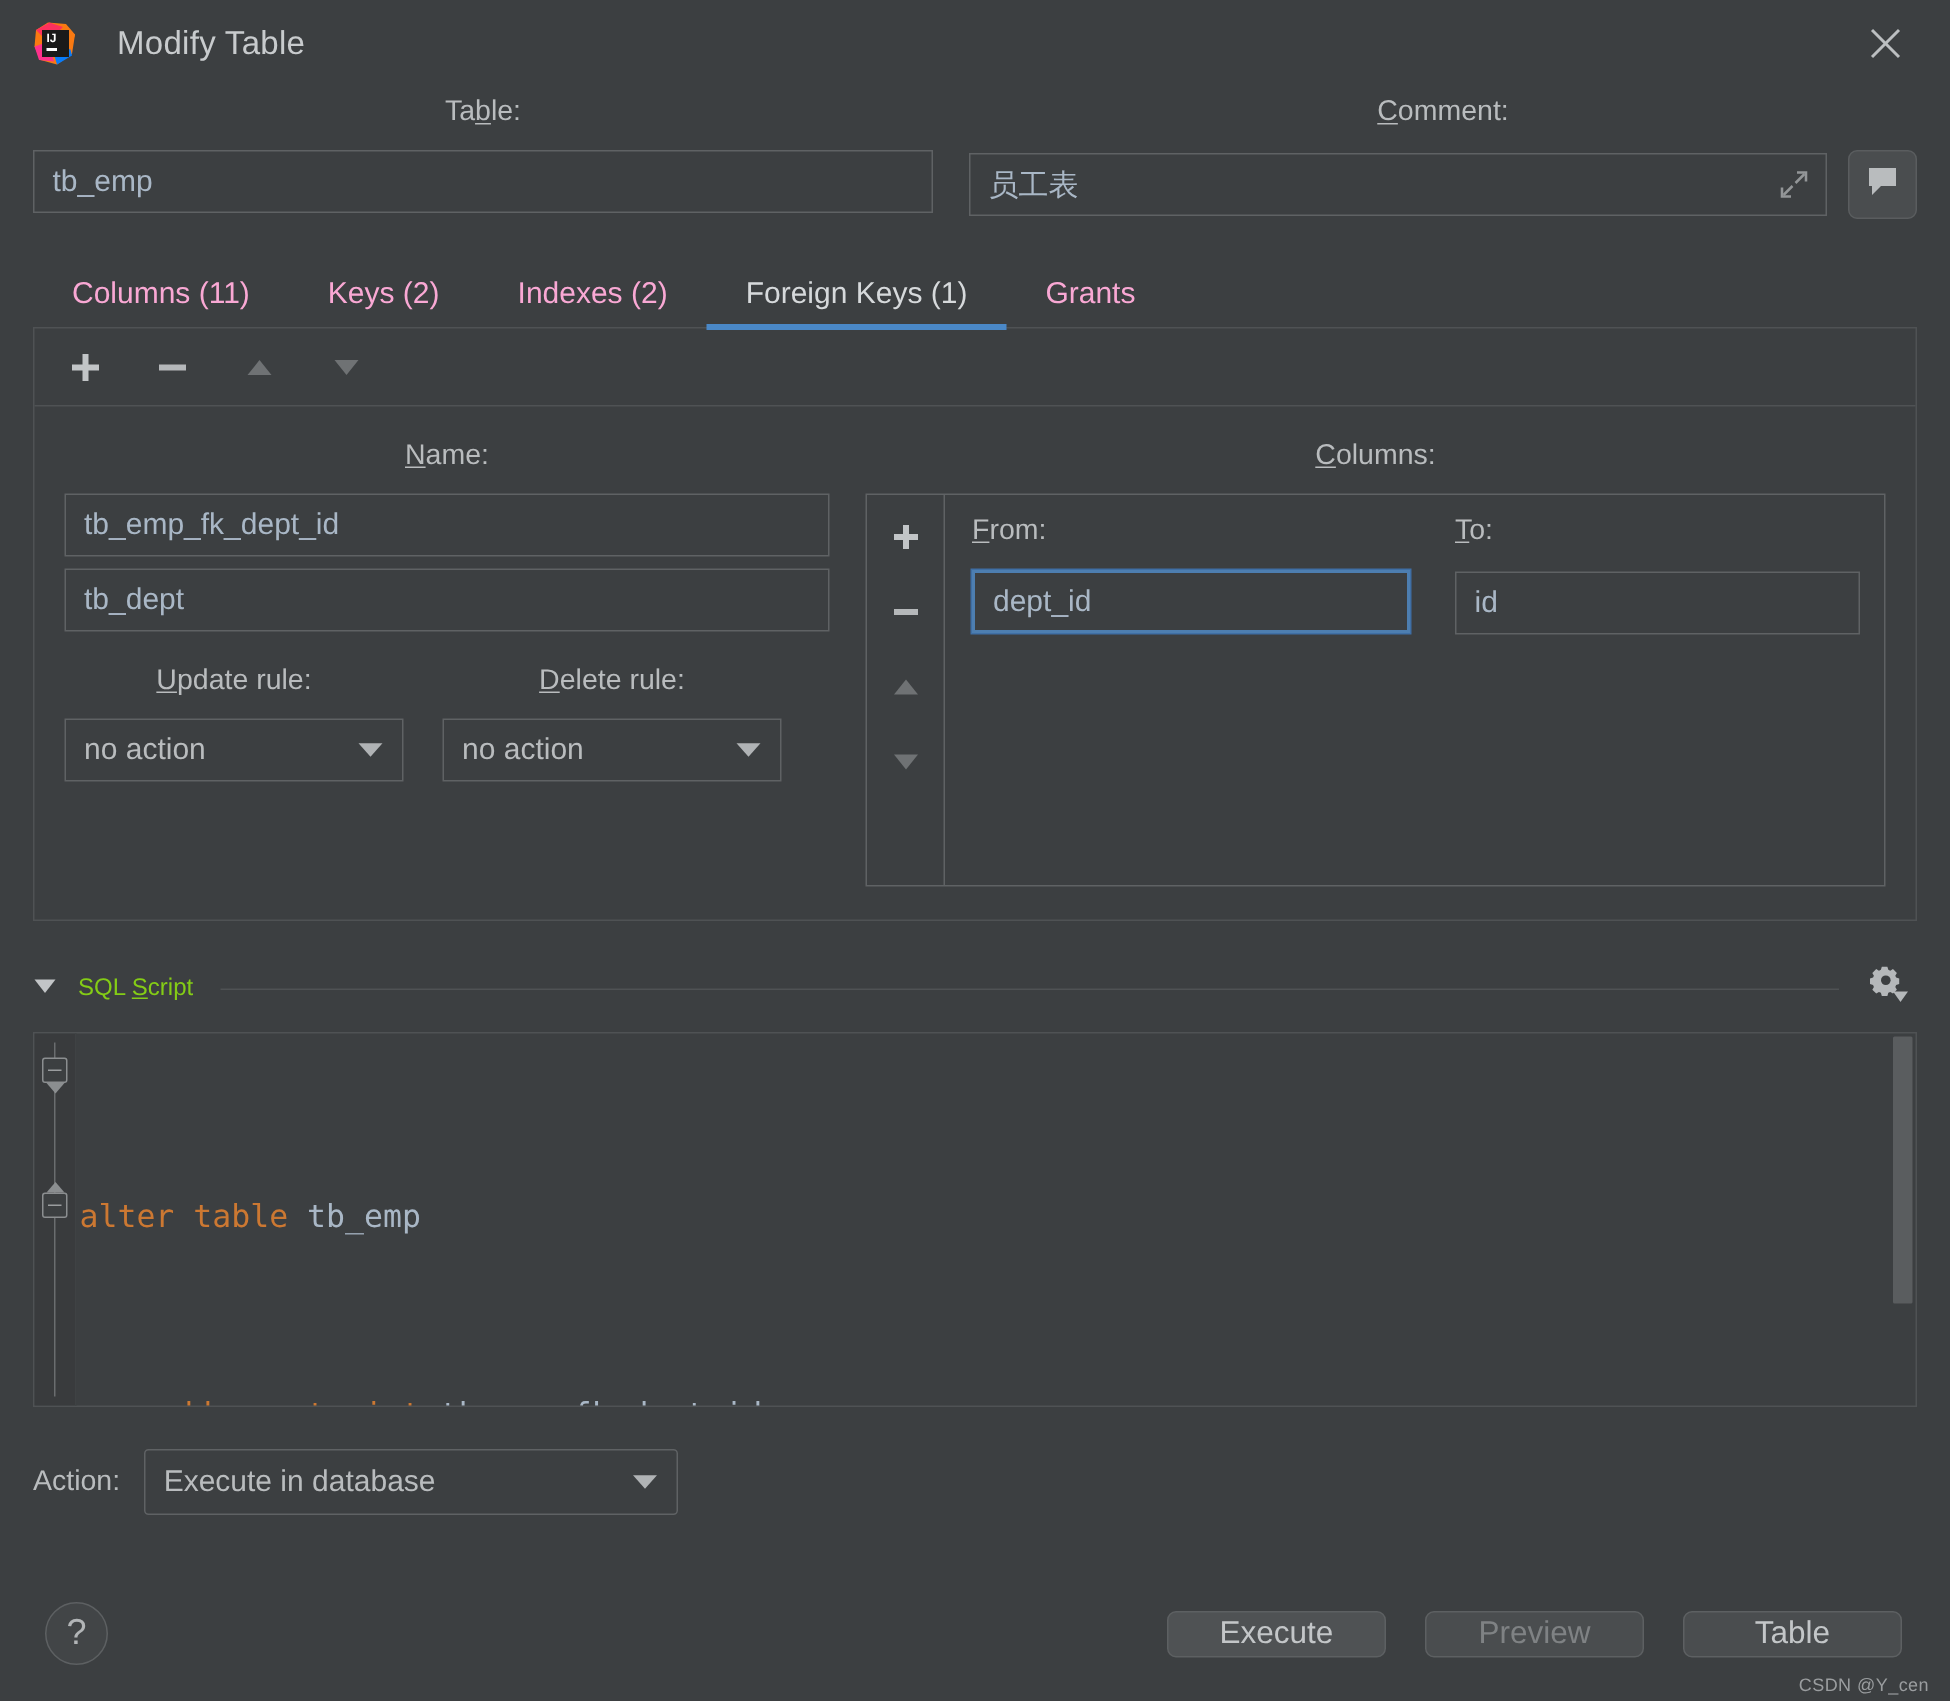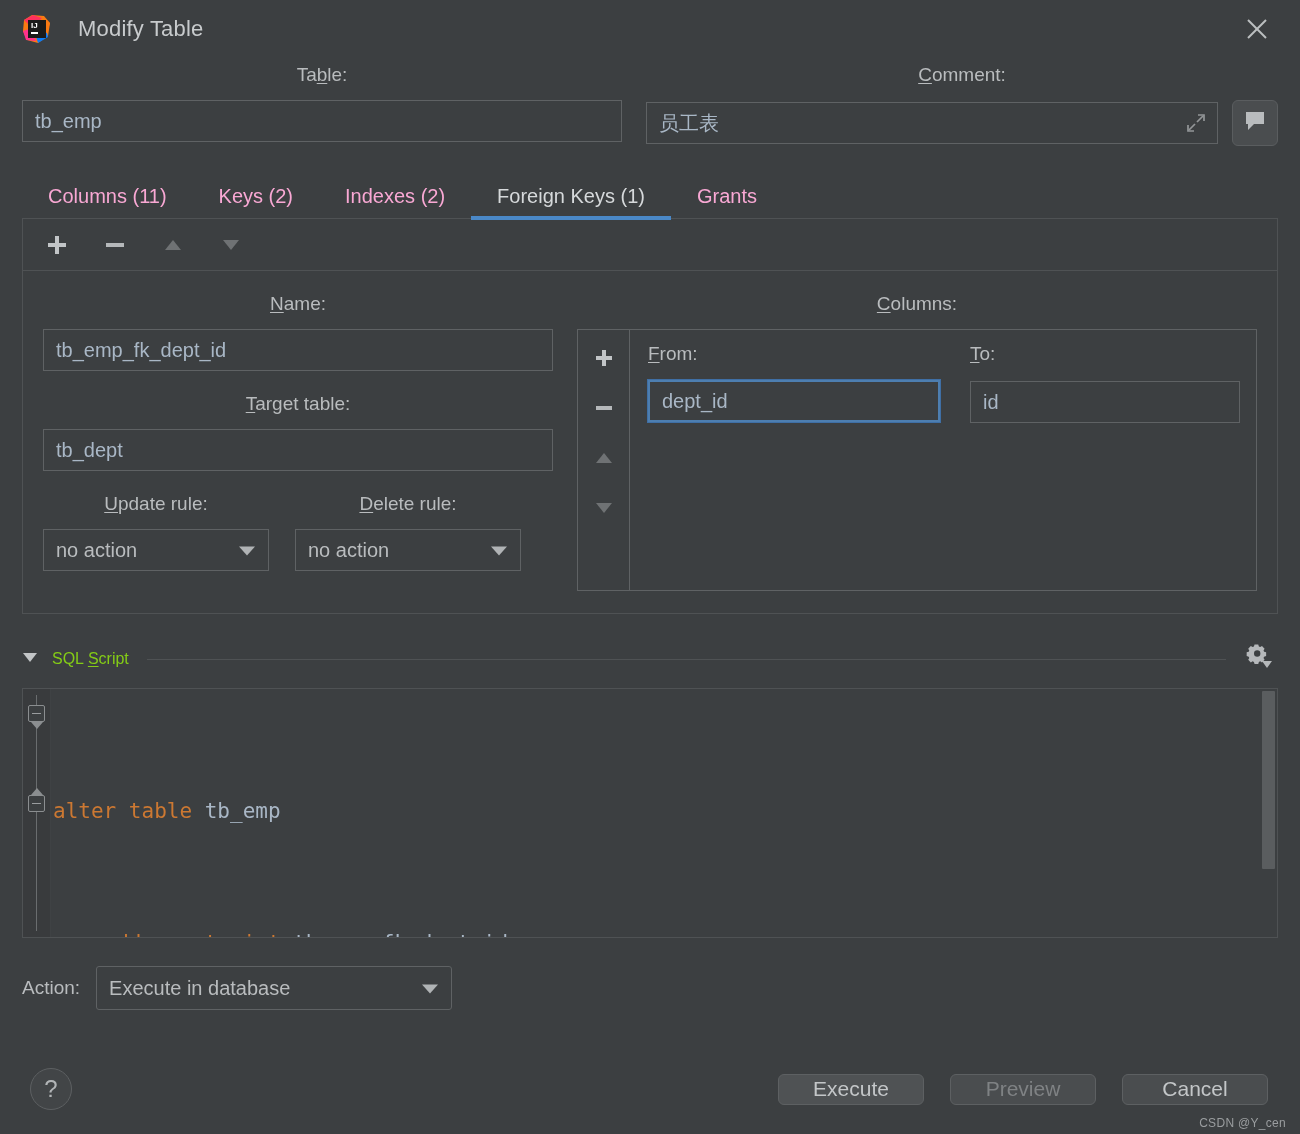--- a/index.html
+++ b/index.html
@@ -420,23 +420,20 @@
   <div class="panel-body">
 
     <div class="fk-left">
       <div class="lbl-row">
         <span class="lbl"><u>N</u>ame:</span>
       </div>
       <div class="field" style="margin-top:8px;">
         <span>tb_emp_fk_dept_id</span>
       </div>
 
-      <div class="lbl-row" style="margin-top:16px;">
-        <span class="lbl"><u>T</u>arget table:</span>
-      </div>
       <div class="field" style="margin-top:8px;">
         <span>tb_dept</span>
       </div>
 
       <div class="rule-row" style="margin-top:16px;">
         <div class="rule-col">
           <div class="lbl-row">
             <span class="lbl"><u>U</u>pdate rule:</span>
           </div>
           <div class="select" style="margin-top:8px;">
@@ -560,16 +557,16 @@
   </div>
 </div>
 
 <div class="footer">
   <div class="help-btn">
     <span>?</span>
   </div>
   <span class="footer-spacer"></span>
   <div class="btn default">Execute</div>
   <div class="btn disabled">Preview</div>
-  <div class="btn">Cancel</div>
+  <div class="btn">Table</div>
 </div>
 
 <div class="watermark">CSDN @Y_cen</div>
 
 </body></html>

